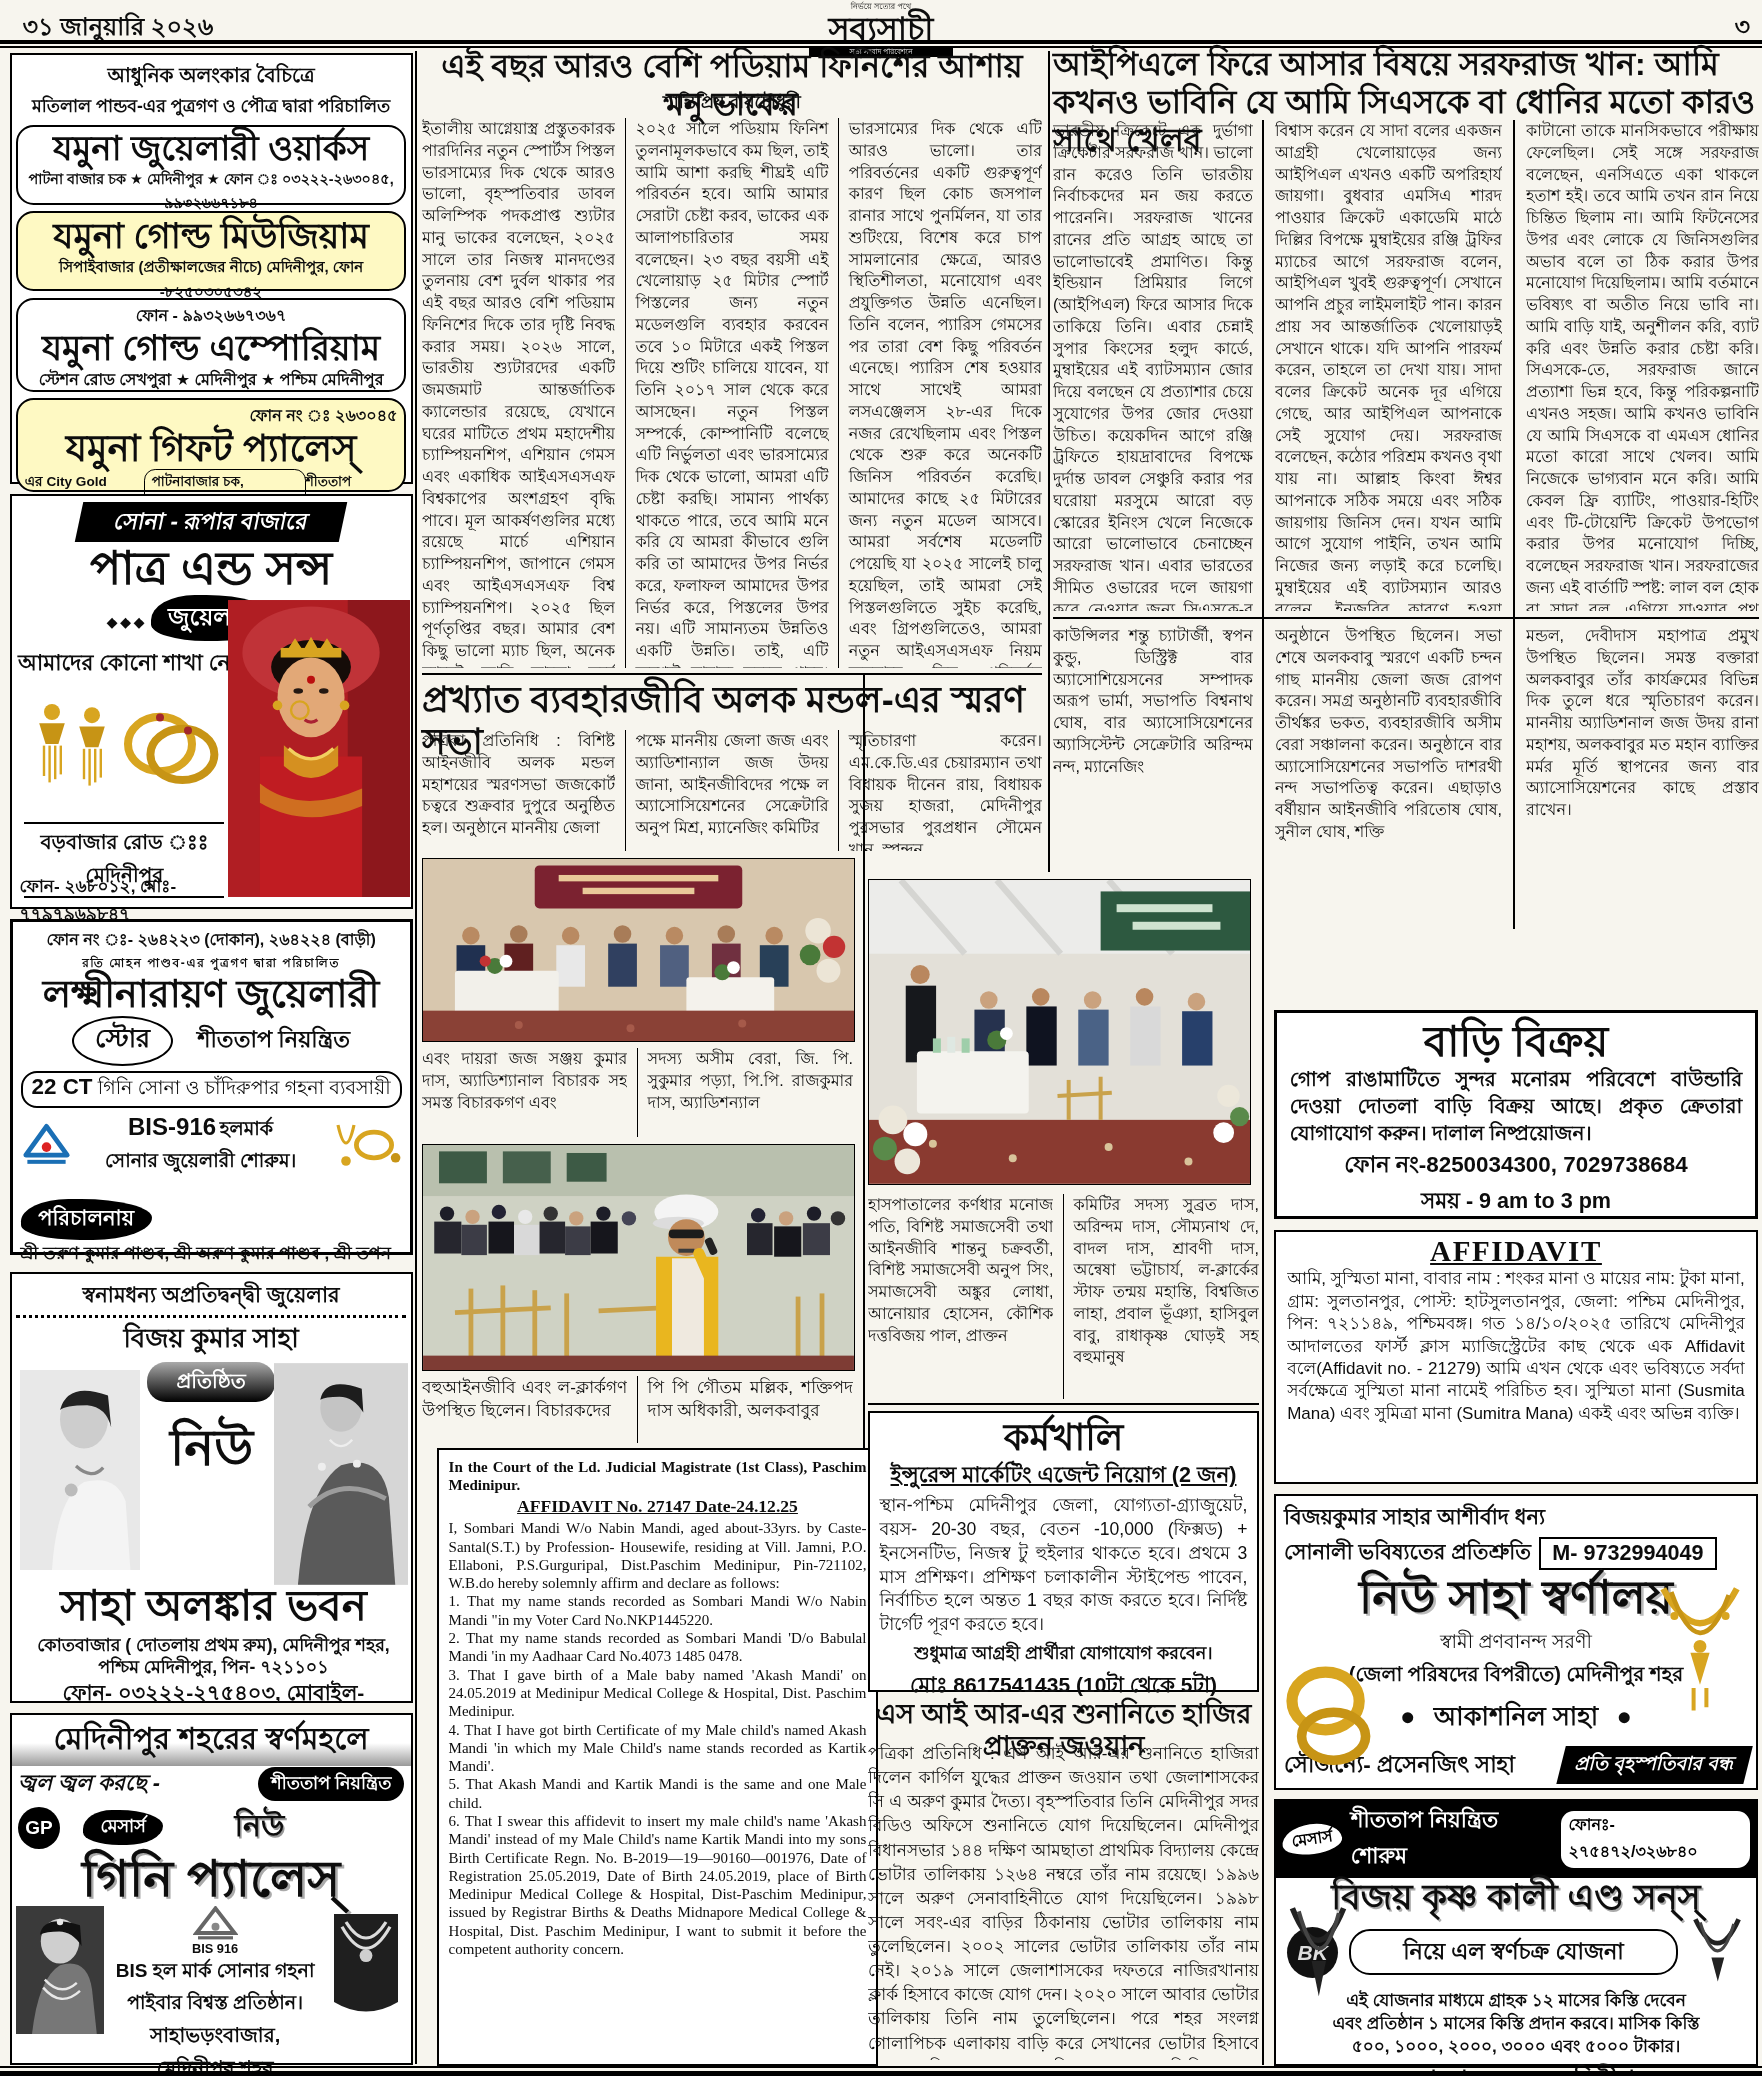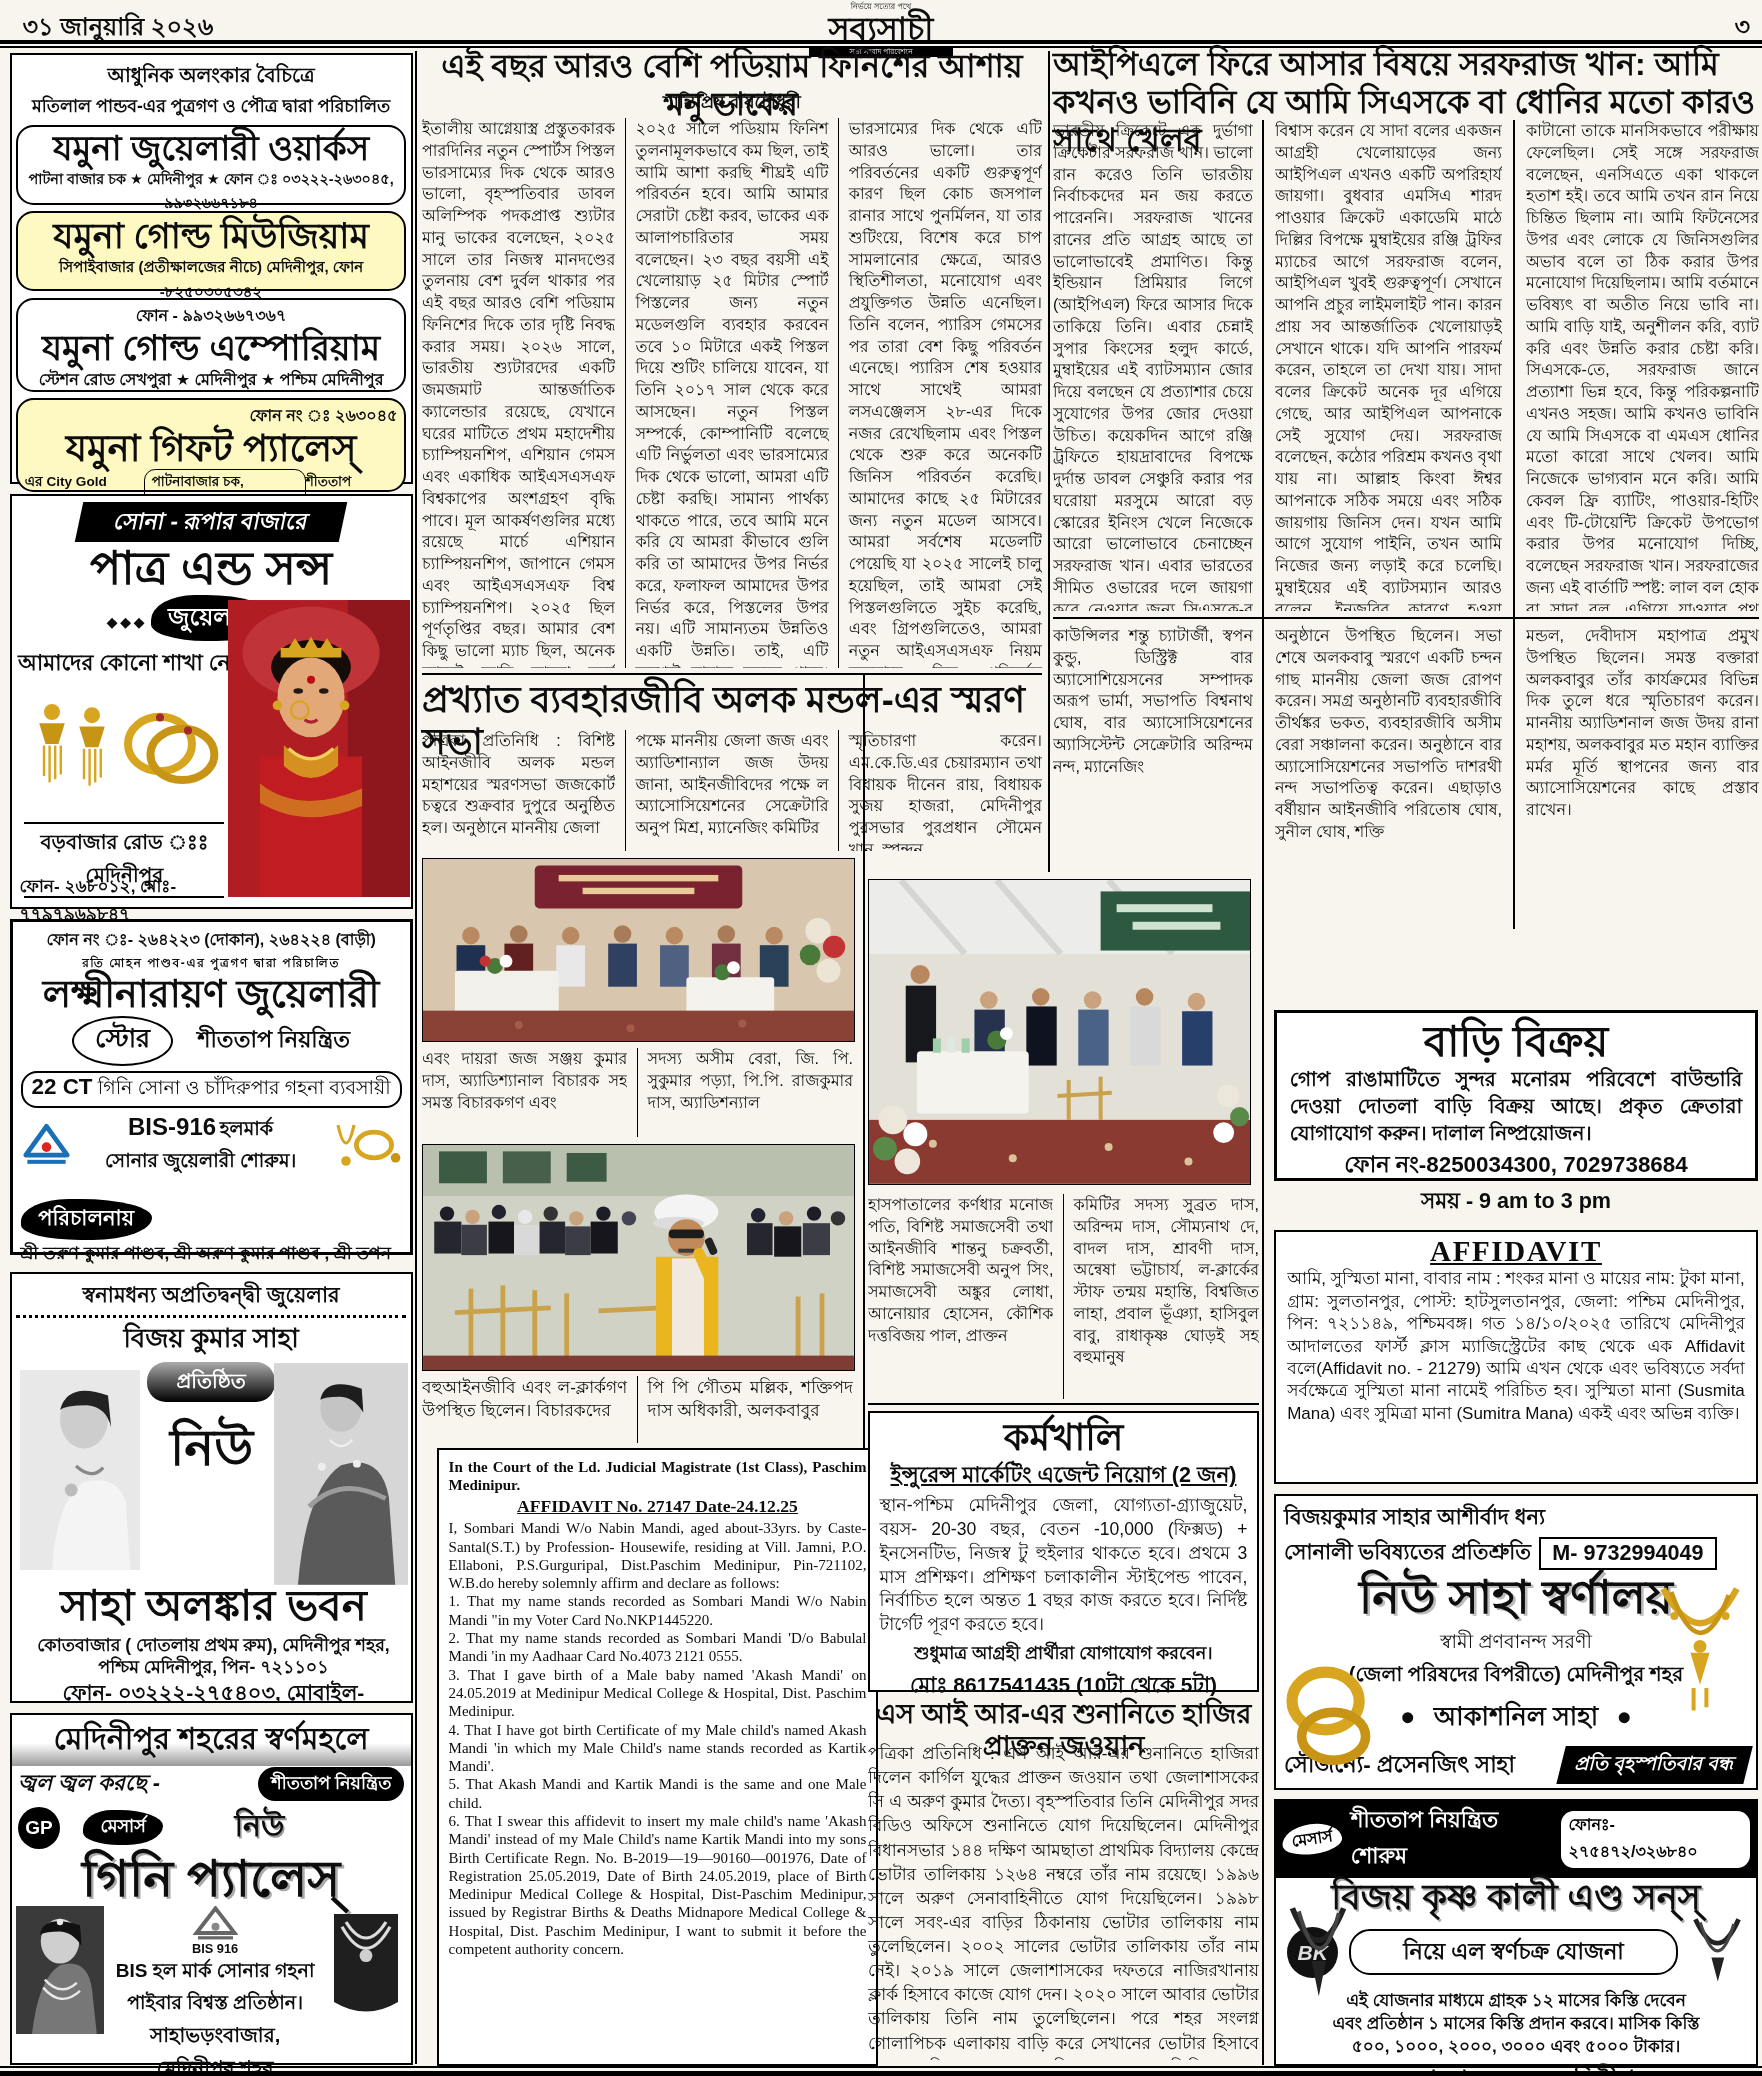--- a/index.html
+++ b/index.html
@@ -360,21 +360,21 @@
   <div class="abs cols" style="left:422px;top:1376px;width:431px;height:67px;">
     <div class="bcol" style="font-size:17px;">বহুআইনজীবি এবং ল-ক্লার্কগণ উপস্থিত ছিলেন। বিচারকদের</div>
     <div class="bcol" style="font-size:17px;">পি পি গৌতম মল্লিক, শক্তিপদ দাস অধিকারী, অলকবাবুর</div>
   </div>
 
   <div class="abs box serif just" style="left:437px;top:1448px;width:441px;height:618px;padding:8px 9.6px;font-size:15px;line-height:1.22;">
     <div class="b just">In the Court of the Ld. Judicial Magistrate (1st Class), Paschim Medinipur.</div>
     <div class="ctr b" style="text-decoration:underline;font-size:17.6px;margin:1.6px 0;">AFFIDAVIT No. 27147   Date-24.12.25</div>
     <div>I, Sombari Mandi W/o Nabin Mandi, aged about-33yrs. by Caste- Santal(S.T.) by Profession- Housewife, residing at Vill. Jamni, P.O. Ellaboni, P.S.Gurguripal, Dist.Paschim Medinipur, Pin-721102, W.B.do hereby solemnly affirm and declare as follows:</div>
     <div>1. That my name stands recorded as Sombari Mandi W/o Nabin Mandi "in my Voter Card No.NKP1445220.</div>
-    <div>2. That my name stands recorded as Sombari Mandi 'D/o Babulal Mandi 'in my Aadhaar Card No.4073 2121 0555.</div>
+    <div>2. That my name stands recorded as Sombari Mandi 'D/o Babulal Mandi 'in my Aadhaar Card No.4073 1485 0478.</div>
     <div>3. That I gave birth of a Male baby named 'Akash Mandi' on 24.05.2019 at Medinipur Medical College &amp; Hospital, Dist. Paschim Medinipur.</div>
     <div>4. That I have got birth Certificate of my Male child's named Akash Mandi 'in which my Male Child's name stands recorded as Kartik Mandi'.</div>
     <div>5. That Akash Mandi and Kartik Mandi is the same and one Male child.</div>
     <div>6. That I swear this affidevit to insert my male child's name 'Akash Mandi' instead of my Male Child's name Kartik Mandi into my sons Birth Certificate Regn. No. B-2019—19—90160—001976, Date of Registration 25.05.2019, Date of Birth 24.05.2019, place of Birth Medinipur Medical College &amp; Hospital, Dist-Paschim Medinipur, issued by Registrar Births &amp; Deaths Midnapore Medical College &amp; Hospital, Dist. Paschim Medinipur, I want to submit it before the competent authority concern.</div>
   </div>
 
   <svg class="abs" style="left:868px;top:879px;border:1.6px solid #000;" width="381" height="304" viewBox="0 0 477 380">
     <rect width="477" height="380" fill="#e3e0d8"></rect>
     <rect width="477" height="92" fill="#ececea"></rect>
     <path d="M40 0 L120 92 M160 0 L240 92 M300 0 L380 92" stroke="#d5d5d2" stroke-width="8"></path>
@@ -445,21 +445,21 @@
   <div class="abs hline" style="left:1053px;top:46px;width:706px;font-size:32px;">আইপিএলে ফিরে আসার বিষয়ে সরফরাজ খান: আমি কখনও ভাবিনি যে আমি সিএসকে বা ধোনির মতো কারও সাথে খেলব</div>
   <div class="abs bcol" style="left:1053px;top:120px;width:200px;height:491px;">ভারতীয় ক্রিকেটে এক দুর্ভাগা ক্রিকেটার সরফরাজ খান। ভালো রান করেও তিনি ভারতীয় নির্বাচকদের মন জয় করতে পারেননি। সরফরাজ খানের রানের প্রতি আগ্রহ আছে তা ভালোভাবেই প্রমাণিত। কিন্তু ইন্ডিয়ান প্রিমিয়ার লিগে (আইপিএল) ফিরে আসার দিকে তাকিয়ে তিনি। এবার চেন্নাই সুপার কিংসের হলুদ কার্ডে, মুম্বাইয়ের এই ব্যাটসম্যান জোর দিয়ে বলছেন যে প্রত্যাশার চেয়ে সুযোগের উপর জোর দেওয়া উচিত। কয়েকদিন আগে রঞ্জি ট্রফিতে হায়দ্রাবাদের বিপক্ষে দুর্দান্ত ডাবল সেঞ্চুরি করার পর ঘরোয়া মরসুমে আরো বড় স্কোরের ইনিংস খেলে নিজেকে আরো ভালোভাবে চেনাচ্ছেন সরফরাজ খান। এবার ভারতের সীমিত ওভারের দলে জায়গা করে নেওয়ার জন্য সিএসকে-র ভূমিকাকে গুরুত্বপূর্ণ প্ল্যাটফর্ম হিসেবে দেখছেন সরফরাজ। সিএসকে-র দলে নেওয়ার আগে দুই মৌসুম ধরে অবিক্রিত থাকার পর, সরফরাজ</div>
   <div class="abs bcol" style="left:1275px;top:120px;width:227px;height:491px;">বিশ্বাস করেন যে সাদা বলের একজন আগ্রহী খেলোয়াড়ের জন্য আইপিএল এখনও একটি অপরিহার্য জায়গা। বুধবার এমসিএ শারদ পাওয়ার ক্রিকেট একাডেমি মাঠে দিল্লির বিপক্ষে মুম্বাইয়ের রঞ্জি ট্রফির ম্যাচের আগে সরফরাজ বলেন, আইপিএল খুবই গুরুত্বপূর্ণ। সেখানে আপনি প্রচুর লাইমলাইট পান। কারন প্রায় সব আন্তর্জাতিক খেলোয়াড়ই সেখানে থাকে। যদি আপনি পারফর্ম করেন, তাহলে তা দেখা যায়। সাদা বলের ক্রিকেট অনেক দূর এগিয়ে গেছে, আর আইপিএল আপনাকে সেই সুযোগ দেয়। সরফরাজ বলেছেন, কঠোর পরিশ্রম কখনও বৃথা যায় না। আল্লাহ কিংবা ঈশ্বর আপনাকে সঠিক সময়ে এবং সঠিক জায়গায় জিনিস দেন। যখন আমি আগে সুযোগ পাইনি, তখন আমি নিজের জন্য লড়াই করে চলেছি। মুম্বাইয়ের এই ব্যাটসম্যান আরও বলেন, ইনজুরির কারণে হওয়া সমস্যা এবং অফ-সিজনে বিসিসিআইয়ের সেন্টার অফ এক্সিলেন্সে দীর্ঘ সময়</div>
   <div class="abs bcol" style="left:1526px;top:120px;width:233px;height:491px;">কাটানো তাকে মানসিকভাবে পরীক্ষায় ফেলেছিল। সেই সঙ্গে সরফরাজ বলেছেন, এনসিএতে একা থাকলে হতাশ হই। তবে আমি তখন রান নিয়ে চিন্তিত ছিলাম না। আমি ফিটনেসের উপর এবং লোকে যে জিনিসগুলির অভাব বলে তা ঠিক করার উপর মনোযোগ দিয়েছিলাম। আমি বর্তমানে ভবিষ্যৎ বা অতীত নিয়ে ভাবি না। আমি বাড়ি যাই, অনুশীলন করি, ব্যাট করি এবং উন্নতি করার চেষ্টা করি। সিএসকে-তে, সরফরাজ জানে প্রত্যাশা ভিন্ন হবে, কিন্তু পরিকল্পনাটি এখনও সহজ। আমি কখনও ভাবিনি যে আমি সিএসকে বা এমএস ধোনির মতো কারো সাথে খেলব। আমি নিজেকে ভাগ্যবান মনে করি। আমি কেবল ফ্রি ব্যাটিং, পাওয়ার-হিটিং এবং টি-টোয়েন্টি ক্রিকেট উপভোগ করার উপর মনোযোগ দিচ্ছি, বলেছেন সরফরাজ খান। সরফরাজের জন্য এই বার্তাটি স্পষ্ট: লাল বল হোক বা সাদা বল, এগিয়ে যাওয়ার পথ রান, ধৈর্য এবং দৃষ্টিভঙ্গির উপর নির্ভর করে।</div>
   <div class="abs rule" style="left:1053px;top:617px;width:706px;height:2.4px;"></div>
 
   <div class="abs bcol" style="left:1053px;top:625px;width:200px;height:246px;">কাউন্সিলর শন্তু চ্যাটার্জী, স্বপন কুন্ডু, ডিস্ট্রিক্ট বার অ্যাসোশিয়েসনের সম্পাদক অরূপ ভার্মা, সভাপতি বিশ্বনাথ ঘোষ, বার অ্যাসোসিয়েশনের অ্যাসিস্টেন্ট সেক্রেটারি অরিন্দম নন্দ, ম্যানেজিং</div>
   <div class="abs bcol" style="left:1275px;top:625px;width:227px;height:376px;">অনুষ্ঠানে উপস্থিত ছিলেন। সভা শেষে অলকবাবু স্মরণে একটি চন্দন গাছ মাননীয় জেলা জজ রোপণ করেন। সমগ্র অনুষ্ঠানটি ব্যবহারজীবি তীর্থঙ্কর ভকত, ব্যবহারজীবি অসীম বেরা সঞ্চালনা করেন। অনুষ্ঠানে বার অ্যাসোসিয়েশনের সভাপতি দাশরথী নন্দ সভাপতিত্ব করেন। এছাড়াও বর্ষীয়ান আইনজীবি পরিতোষ ঘোষ, সুনীল ঘোষ, শক্তি</div>
   <div class="abs bcol" style="left:1526px;top:625px;width:233px;height:302px;">মন্ডল, দেবীদাস মহাপাত্র প্রমুখ উপস্থিত ছিলেন। সমস্ত বক্তারা অলকবাবুর তাঁর কার্যক্রমের বিভিন্ন দিক তুলে ধরে স্মৃতিচারণ করেন। মাননীয় অ্যাডিশনাল জজ উদয় রানা মহাশয়, অলকবাবুর মত মহান ব্যাক্তির মর্মর মূর্তি স্থাপনের জন্য বার অ্যাসোসিয়েশনের কাছে প্রস্তাব রাখেন।</div>
 
-  <div class="abs box" style="left:1274px;top:1010px;width:484px;height:171px;padding:4.8px 12.8px;border-width:3.2px;">
+  <div class="abs box" style="left:1274px;top:1010px;width:484px;height:209px;padding:4.8px 12.8px;border-width:3.2px;">
     <div class="ctr b" style="font-size:42px;line-height:1.15;">বাড়ি বিক্রয়</div>
     <div class="just b" style="font-size:20px;line-height:1.35;">গোপ রাঙামাটিতে সুন্দর মনোরম পরিবেশে বাউন্ডারি দেওয়া দোতলা বাড়ি বিক্রয় আছে। প্রকৃত ক্রেতারা যোগাযোগ করুন। দালাল নিষ্প্রয়োজন।</div>
     <div class="ctr b" style="font-size:22.4px;">ফোন নং-8250034300, 7029738684</div>
     <div class="ctr b" style="font-size:21.6px;">সময় - 9 am to 3 pm</div>
   </div>
 
   <div class="abs box" style="left:1274px;top:1230px;width:484px;height:254px;padding:3.2px 11.2px;">
     <div class="ctr b serif" style="font-size:29px;text-decoration:underline;letter-spacing:1.6px;">AFFIDAVIT</div>
     <div class="just" style="font-size:17px;line-height:1.32;">আমি, সুস্মিতা মানা, বাবার নাম : শংকর মানা ও মায়ের নাম: টুকা মানা, গ্রাম: সুলতানপুর, পোস্ট: হাটসুলতানপুর, জেলা: পশ্চিম মেদিনীপুর, পিন: ৭২১১৪৯, পশ্চিমবঙ্গ। গত ১৪/১০/২০২৫ তারিখে মেদিনীপুর আদালতের ফার্স্ট ক্লাস ম্যাজিস্ট্রেটের কাছ থেকে এক Affidavit বলে(Affidavit no. - 21279) আমি এখন থেকে এবং ভবিষ্যতে সর্বদা সর্বক্ষেত্রে সুস্মিতা মানা নামেই পরিচিত হব। সুস্মিতা মানা (Susmita Mana) এবং সুমিত্রা মানা (Sumitra Mana) একই এবং অভিন্ন ব্যক্তি।</div>
   </div>

